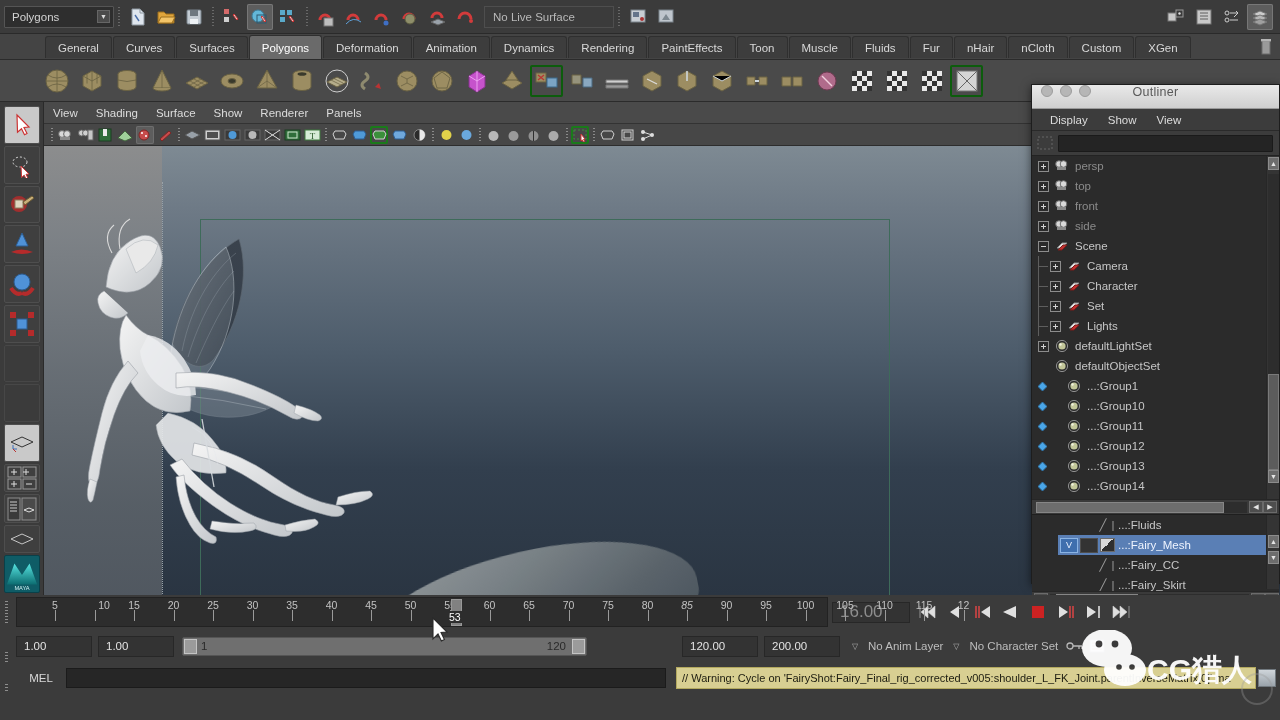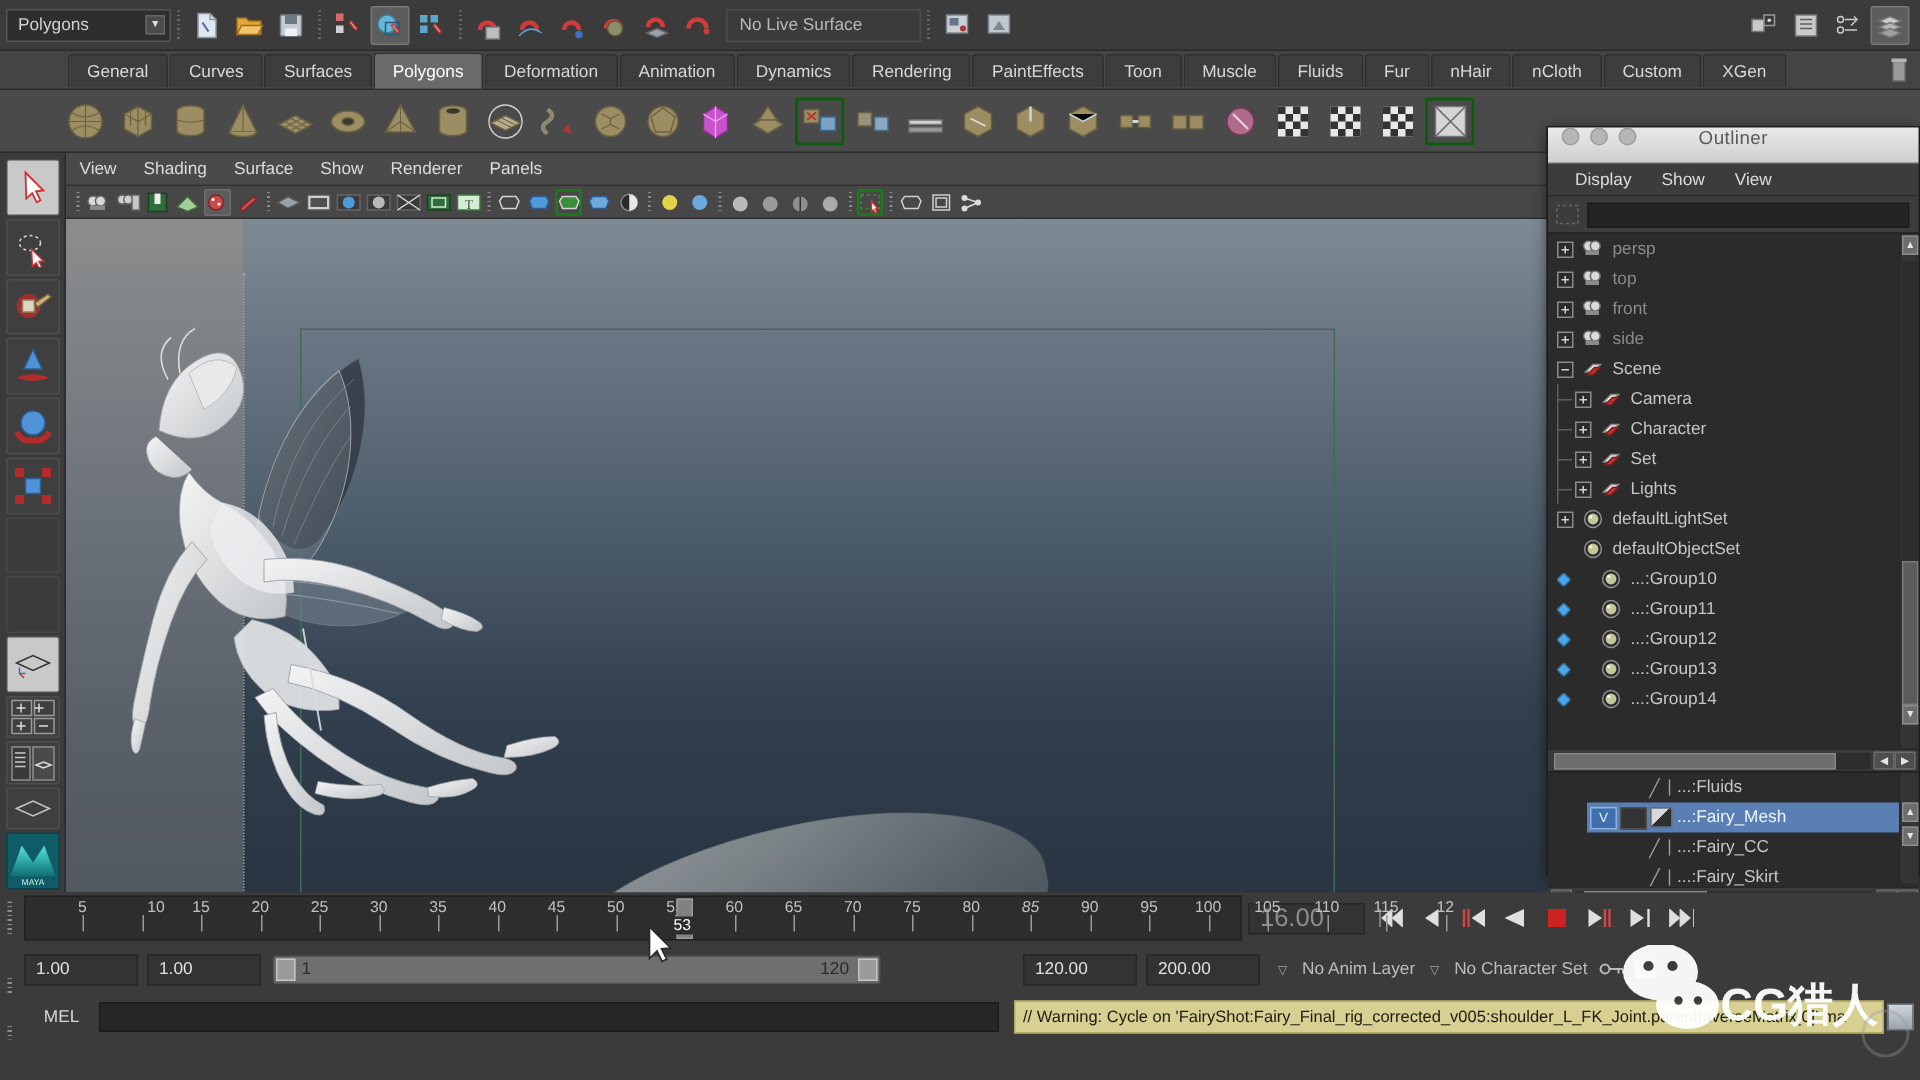--- a/index.html
+++ b/index.html
@@ -1115,20 +1115,32 @@
           <span class="lbl">defaultLightSet</span>
         </div>
         <div class="ol-row">
           <div style="width:16px;flex:none;"></div>
           <svg class="ol-icon" viewBox="0 0 16 14">
             <circle cx="8" cy="7" r="5.6" fill="#2d2d2d" stroke="#8f8f8f"></circle>
             <circle cx="8" cy="7" r="3.6" fill="#c3c79a"></circle>
             <circle cx="6.5" cy="5.5" r="1.2" fill="#f2f2e0"></circle>
           </svg>
           <span class="lbl">defaultObjectSet</span>
+        </div>
+        <div class="ol-row">
+          <svg class="ol-diamond" viewBox="0 0 9 9">
+            <path d="M4.5 0l4.5 4.5L4.5 9 0 4.5z" fill="#4aa6e8" stroke="#2c6f9e"></path>
+          </svg>
+          <div style="width:16px;flex:none;"></div>
+          <svg class="ol-icon" viewBox="0 0 16 14">
+            <circle cx="8" cy="7" r="5.6" fill="#2d2d2d" stroke="#8f8f8f"></circle>
+            <circle cx="8" cy="7" r="3.6" fill="#c3c79a"></circle>
+            <circle cx="6.5" cy="5.5" r="1.2" fill="#f2f2e0"></circle>
+          </svg>
+          <span class="lbl">...:Group1</span>
         </div>
         <div class="ol-row">
           <svg class="ol-diamond" viewBox="0 0 9 9">
             <path d="M4.5 0l4.5 4.5L4.5 9 0 4.5z" fill="#4aa6e8" stroke="#2c6f9e"></path>
           </svg>
           <div style="width:16px;flex:none;"></div>
           <svg class="ol-icon" viewBox="0 0 16 14">
             <circle cx="8" cy="7" r="5.6" fill="#2d2d2d" stroke="#8f8f8f"></circle>
             <circle cx="8" cy="7" r="3.6" fill="#c3c79a"></circle>
             <circle cx="6.5" cy="5.5" r="1.2" fill="#f2f2e0"></circle>

